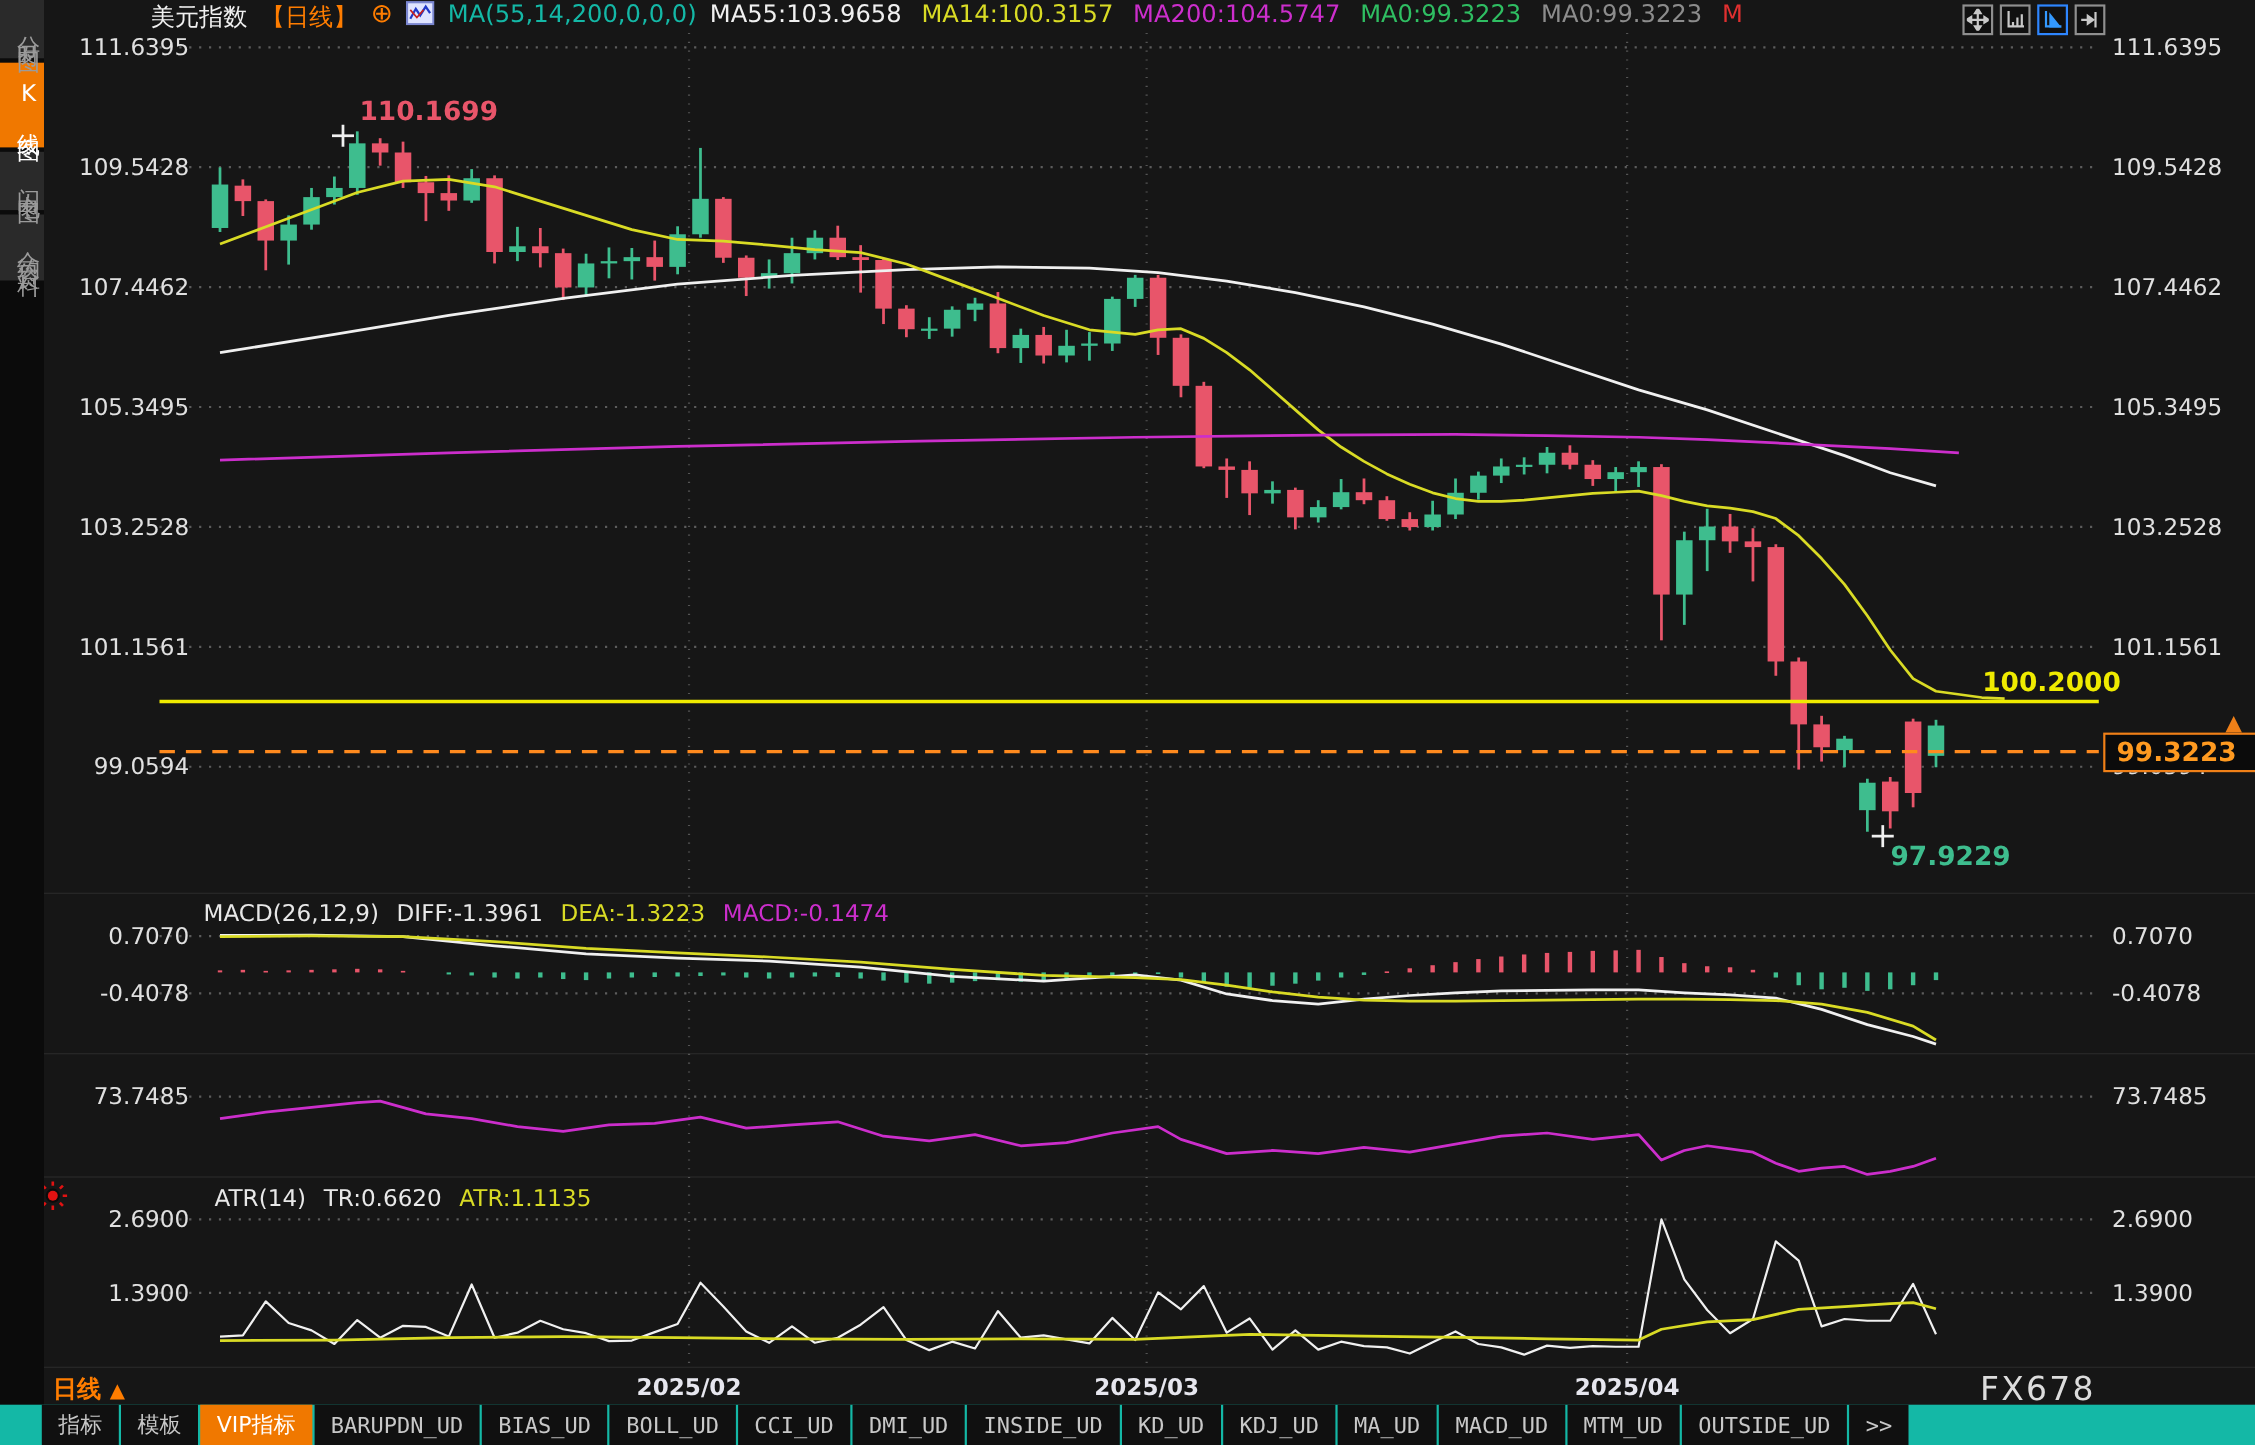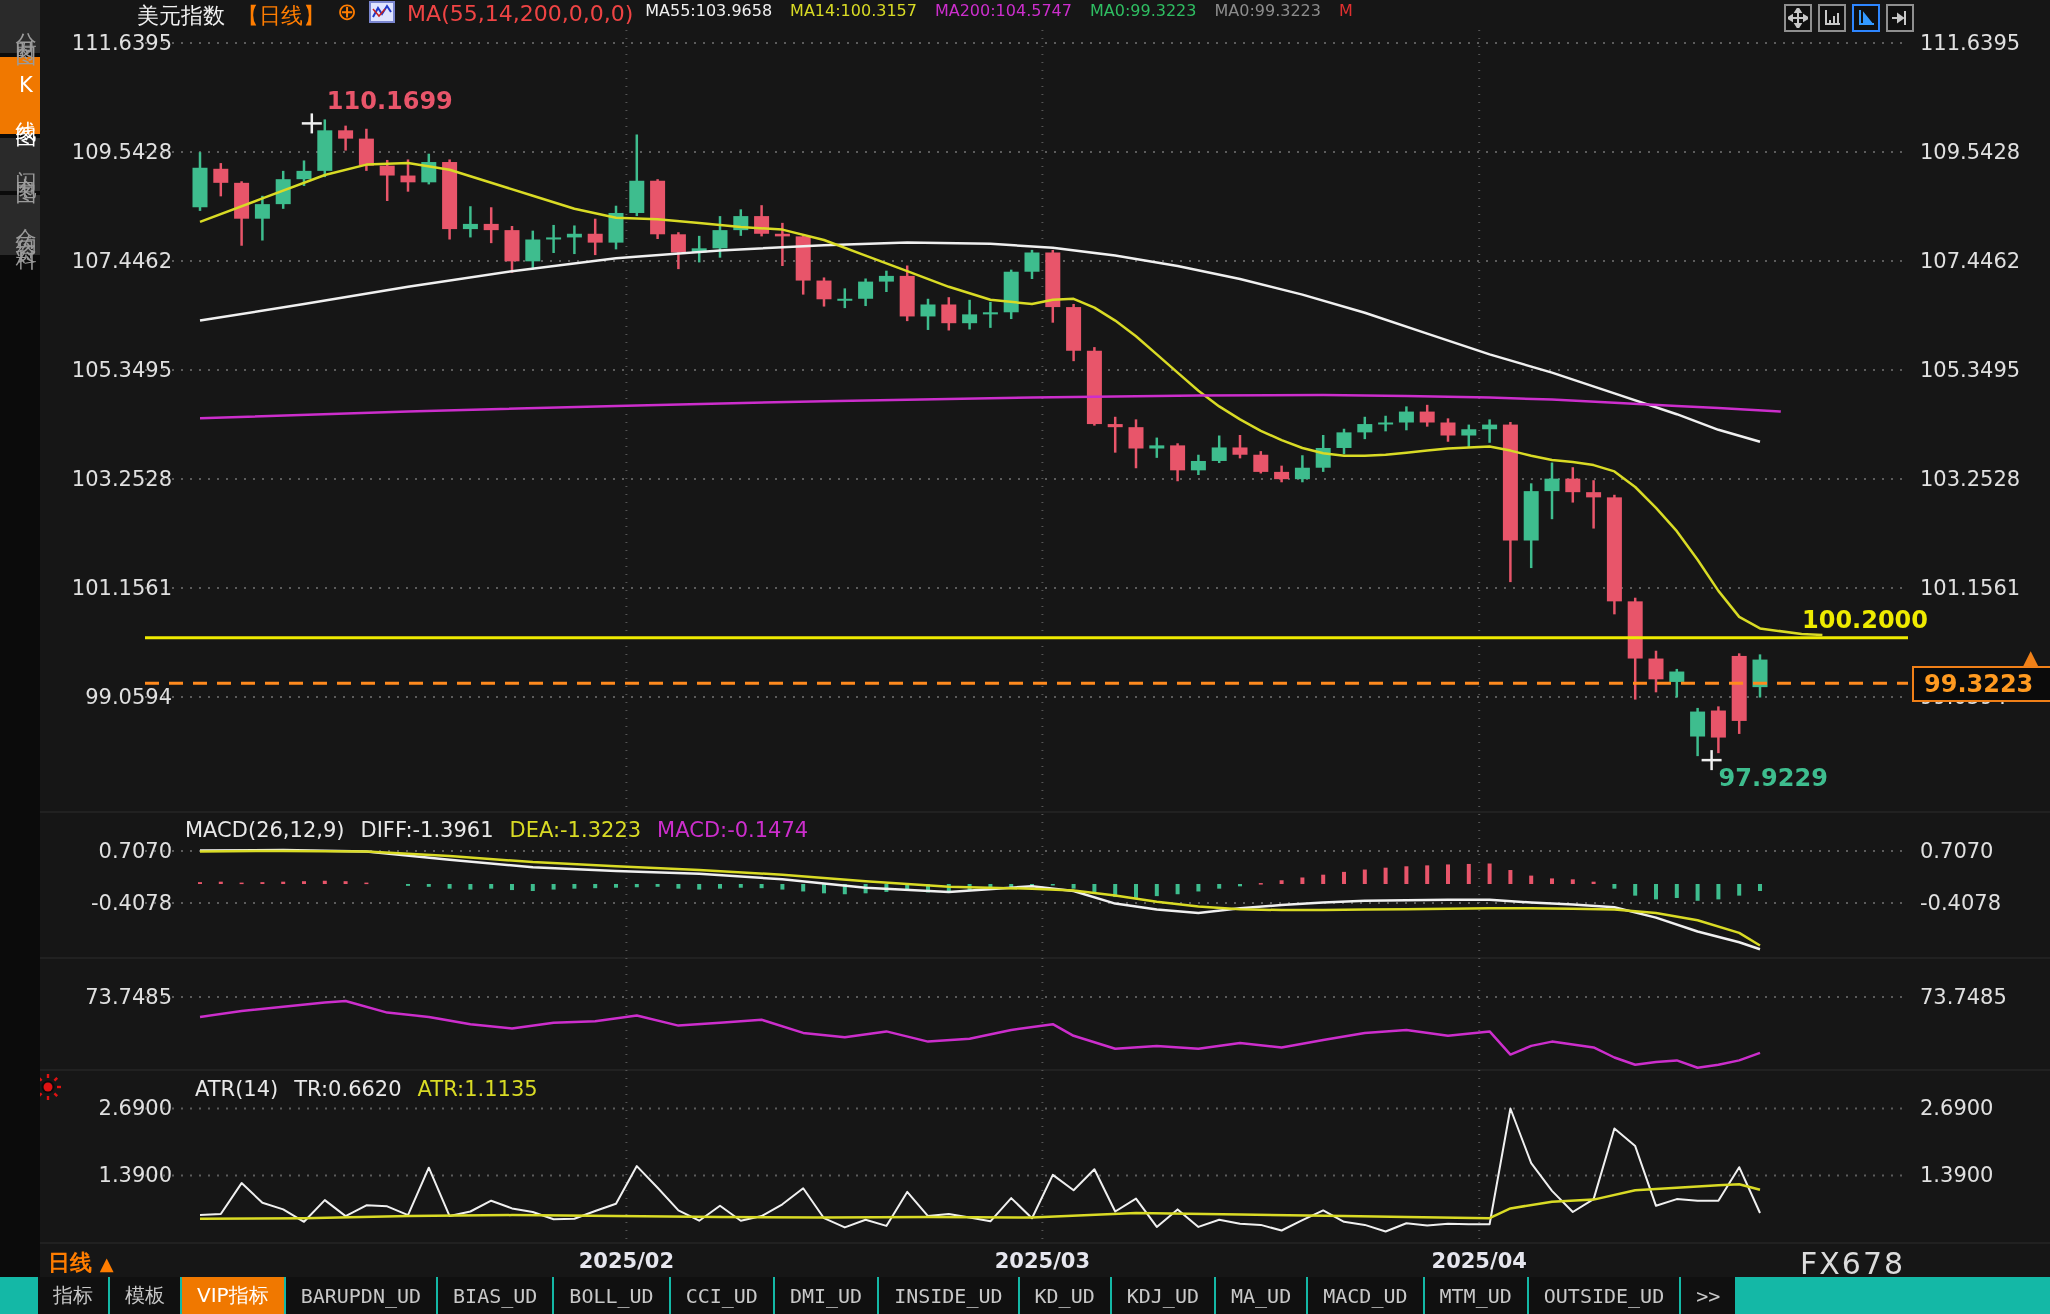--- a/index.html
+++ b/index.html
@@ -12,22 +12,22 @@
        background:#2a2a2a;display:flex;justify-content:center;cursor:pointer;}
   .side-item.active{background:#F07800;color:#ffffff;}
   
   #chart-svg{position:absolute;left:0;top:0;z-index:1;}
   
   .topbar{position:absolute;left:137px;top:1px;height:30px;display:flex;align-items:flex-start;
        gap:12px;z-index:3;font-size:22px;color:#E8E8E8;white-space:nowrap;}
   .t-symbol{color:#F0F0F0;}
   .t-period{color:#FF7D00;}
   .t-plus{color:#FF7D00;font-size:24px;line-height:22px;}
-  .ma-set{color:#ef4444;}
-  .ma-val{font-size:16px;}
+  .ma-set{color:#14b8a6;}
+  .ma-val{font-size:22px;}
   
   .icon-row{position:absolute;left:1784px;top:4px;display:flex;gap:6px;z-index:3;}
   .icon-box{width:24px;height:24px;border:2px solid #8f8f8f;background:#101010;display:flex;
        align-items:center;justify-content:center;cursor:pointer;}
   .icon-box.active{border-color:#2E86FF;}
   
   .panel-header{position:absolute;left:185px;display:flex;gap:16px;z-index:3;font-size:21px;white-space:nowrap;}
   
   .price-tag{position:absolute;left:1912px;top:666px;width:126px;height:32px;border:2px solid #F08018;
        background:#0b0b0b;color:#FF9A20;font-size:24px;font-weight:bold;line-height:32px;

